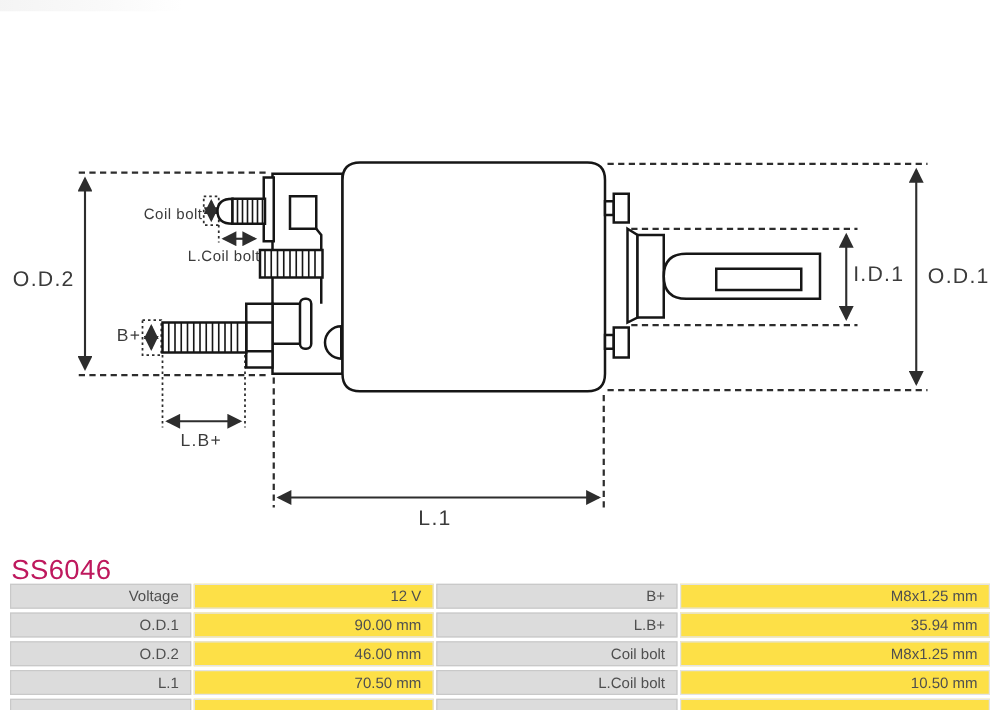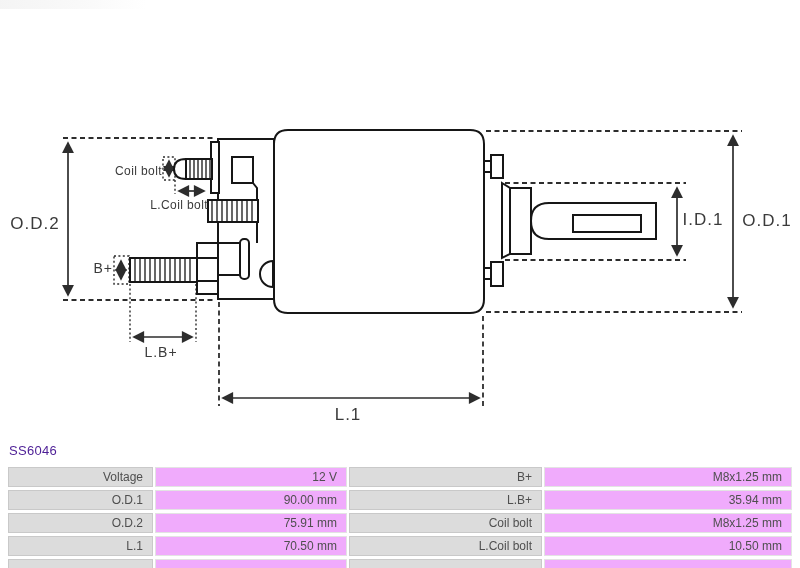--- a/index.html
+++ b/index.html
@@ -22,34 +22,34 @@
   .dim { stroke:#2d2d2d; stroke-width:1.7; fill:none; }
   .dimdash { stroke:#2d2d2d; stroke-width:1.8; fill:none; stroke-dasharray:5 3.5; }
   .dimdot { stroke:#2d2d2d; stroke-width:1.4; fill:none; stroke-dasharray:2 2.4; }
   .dimtext { fill:#3b3b3b; letter-spacing:1px; }
   .dimtext.big { font-size:17px; }
   .dimtext.mid { font-size:14px; }
   .dimtext.small { font-size:12px; letter-spacing:0.4px; }
 
   .part-number {
     position:absolute; left:9px; top:443px;
-    font-size:13px; letter-spacing:0.3px; color:#4c1d95;
+    font-size:22px; letter-spacing:0.3px; color:#be185d;
   }
   .spec-table {
     position:absolute; left:8px; top:467px; width:784px;
     display:grid; grid-template-columns:145px 192px 193px 248px;
     column-gap:2px; row-gap:3px;
     font-size:12px; color:#4f4f4f;
   }
   .cell {
     height:20px; line-height:19px; text-align:right; padding-right:9px;
     white-space:nowrap; overflow:hidden;
   }
   .cell.lbl { background:#dcdcdc; border:1px solid #c9c9c9; }
-  .cell.val { background:#f0abfc; border:1px solid #e3e3e3; }
+  .cell.val { background:#fde047; border:1px solid #e3e3e3; }
 </style>
 </head>
 <body>
 
 <div class="page">
 
   <div class="smudge-top"></div>
   <div class="smudge-mid"></div>
 
   <svg class="diagram" width="800" height="445" viewBox="0 0 800 445">
@@ -182,21 +182,21 @@
     <div class="cell val">12 V</div>
     <div class="cell lbl">B+</div>
     <div class="cell val">M8x1.25 mm</div>
 
     <div class="cell lbl">O.D.1</div>
     <div class="cell val">90.00 mm</div>
     <div class="cell lbl">L.B+</div>
     <div class="cell val">35.94 mm</div>
 
     <div class="cell lbl">O.D.2</div>
-    <div class="cell val">75.91 mm</div>
+    <div class="cell val">46.00 mm</div>
     <div class="cell lbl">Coil bolt</div>
     <div class="cell val">M8x1.25 mm</div>
 
     <div class="cell lbl">L.1</div>
     <div class="cell val">70.50 mm</div>
     <div class="cell lbl">L.Coil bolt</div>
     <div class="cell val">10.50 mm</div>
 
     <div class="cell lbl"></div>
     <div class="cell val"></div>

